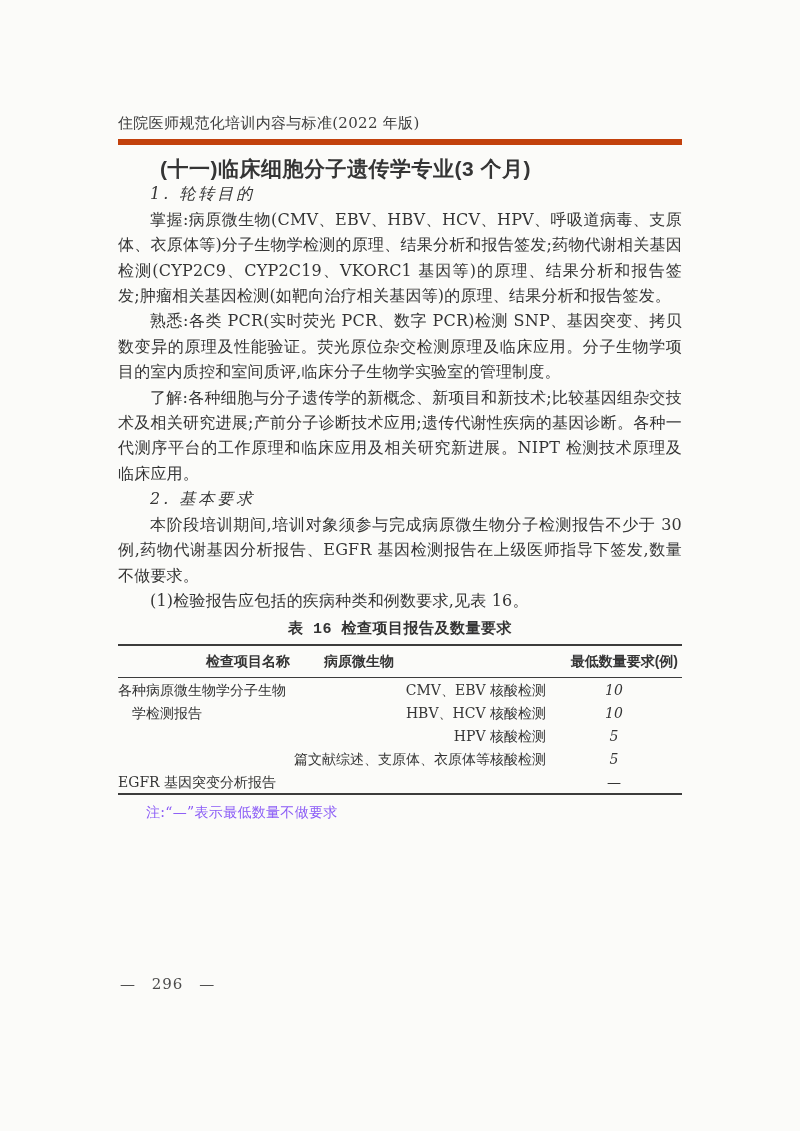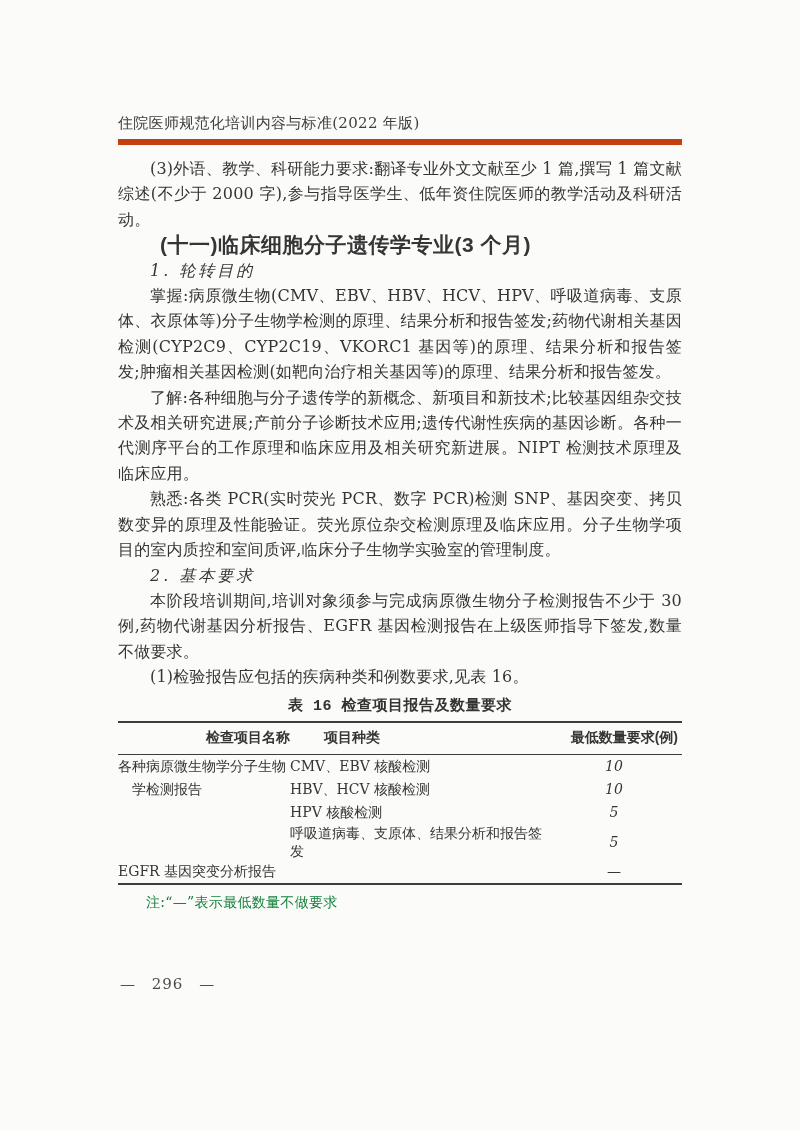--- a/index.html
+++ b/index.html
@@ -87,26 +87,26 @@
   table.tbl th.h2 { text-align: left; padding-left: 34px; }
   table.tbl th.h3 { text-align: right; padding-right: 4px; margin-top: 44px; }
   table.tbl td {
     height: 23px;
     padding: 0;
     vertical-align: middle;
     line-height: 18px;
   }
   table.tbl td.c1 { text-align: left; }
   table.tbl td.c1.indent1 { padding-left: 14px; margin-top: 41px; }
-  table.tbl td.c2 { text-align: left; margin-left: 42px; }
+  table.tbl td.c2 { text-align: right; margin-left: 42px; }
   table.tbl td.c3 { text-align: center; font-style: italic; }
   .note {
     margin: 9px 0 0 0;
     font-size: 14px;
-    color: #15803d;
+    color: #8b5cf6;
     text-indent: 2em;
     letter-spacing: 0.3px;
   }
   .page-number {
     position: absolute;
     left: 120px;
     top: 975px;
     font-size: 15px;
     color: #4b4b4b;
     word-spacing: 10px;
@@ -115,43 +115,42 @@
 </style>
 </head>
 <body>
 
 <div class="page">
   <div class="content">
 
     <div class="running-header">住院医师规范化培训内容与标准(2022 年版)</div>
 
     <div class="body-text">
-      <p class="para">(3)外语、教学、科研能力要求:翻译专业外文文献至少 1 篇,撰写 1 篇文献综述(不少于 2000 字),参与指导医学生、低年资住院医师的教学活动及科研活动。</p>
       <p class="para sec-head">(十一)临床细胞分子遗传学专业(3 个月)</p>
       <p class="para kai">1. 轮转目的</p>
       <p class="para">掌握:病原微生物(CMV、EBV、HBV、HCV、HPV、呼吸道病毒、支原体、衣原体等)分子生物学检测的原理、结果分析和报告签发;药物代谢相关基因检测(CYP2C9、CYP2C19、VKORC1 基因等)的原理、结果分析和报告签发;肿瘤相关基因检测(如靶向治疗相关基因等)的原理、结果分析和报告签发。</p>
+      <p class="para">熟悉:各类 PCR(实时荧光 PCR、数字 PCR)检测 SNP、基因突变、拷贝数变异的原理及性能验证。荧光原位杂交检测原理及临床应用。分子生物学项目的室内质控和室间质评,临床分子生物学实验室的管理制度。</p>
       <p class="para">了解:各种细胞与分子遗传学的新概念、新项目和新技术;比较基因组杂交技术及相关研究进展;产前分子诊断技术应用;遗传代谢性疾病的基因诊断。各种一代测序平台的工作原理和临床应用及相关研究新进展。NIPT 检测技术原理及临床应用。</p>
-      <p class="para">熟悉:各类 PCR(实时荧光 PCR、数字 PCR)检测 SNP、基因突变、拷贝数变异的原理及性能验证。荧光原位杂交检测原理及临床应用。分子生物学项目的室内质控和室间质评,临床分子生物学实验室的管理制度。</p>
       <p class="para kai">2. 基本要求</p>
       <p class="para">本阶段培训期间,培训对象须参与完成病原微生物分子检测报告不少于 30 例,药物代谢基因分析报告、EGFR 基因检测报告在上级医师指导下签发,数量不做要求。</p>
       <p class="para">(1)检验报告应包括的疾病种类和例数要求,见表 16。</p>
     </div>
 
     <div class="table-title">表 16  检查项目报告及数量要求</div>
 
     <table class="tbl">
       <colgroup>
           <col class="c1">
           <col class="c2">
           <col class="c3">
         </colgroup>
       <thead>
         <tr>
           <th class="h1">检查项目名称</th>
-          <th class="h2">项目种类</th>
+          <th class="h2">病原微生物</th>
           <th class="h3">最低数量要求(例)</th>
         </tr>
       </thead>
       <tbody>
         <tr>
           <td class="c1">各种病原微生物学分子生物</td>
           <td class="c2">CMV、EBV 核酸检测</td>
           <td class="c3">10</td>
         </tr>
         <tr>
@@ -159,21 +158,21 @@
           <td class="c2">HBV、HCV 核酸检测</td>
           <td class="c3">10</td>
         </tr>
         <tr>
           <td class="c1"></td>
           <td class="c2">HPV 核酸检测</td>
           <td class="c3">5</td>
         </tr>
         <tr>
           <td class="c1"></td>
-          <td class="c2">呼吸道病毒、支原体、结果分析和报告签发</td>
+          <td class="c2">篇文献综述、支原体、衣原体等核酸检测</td>
           <td class="c3">5</td>
         </tr>
         <tr>
           <td class="c1">EGFR 基因突变分析报告</td>
           <td class="c2"></td>
           <td class="c3">—</td>
         </tr>
       </tbody>
     </table>
 

